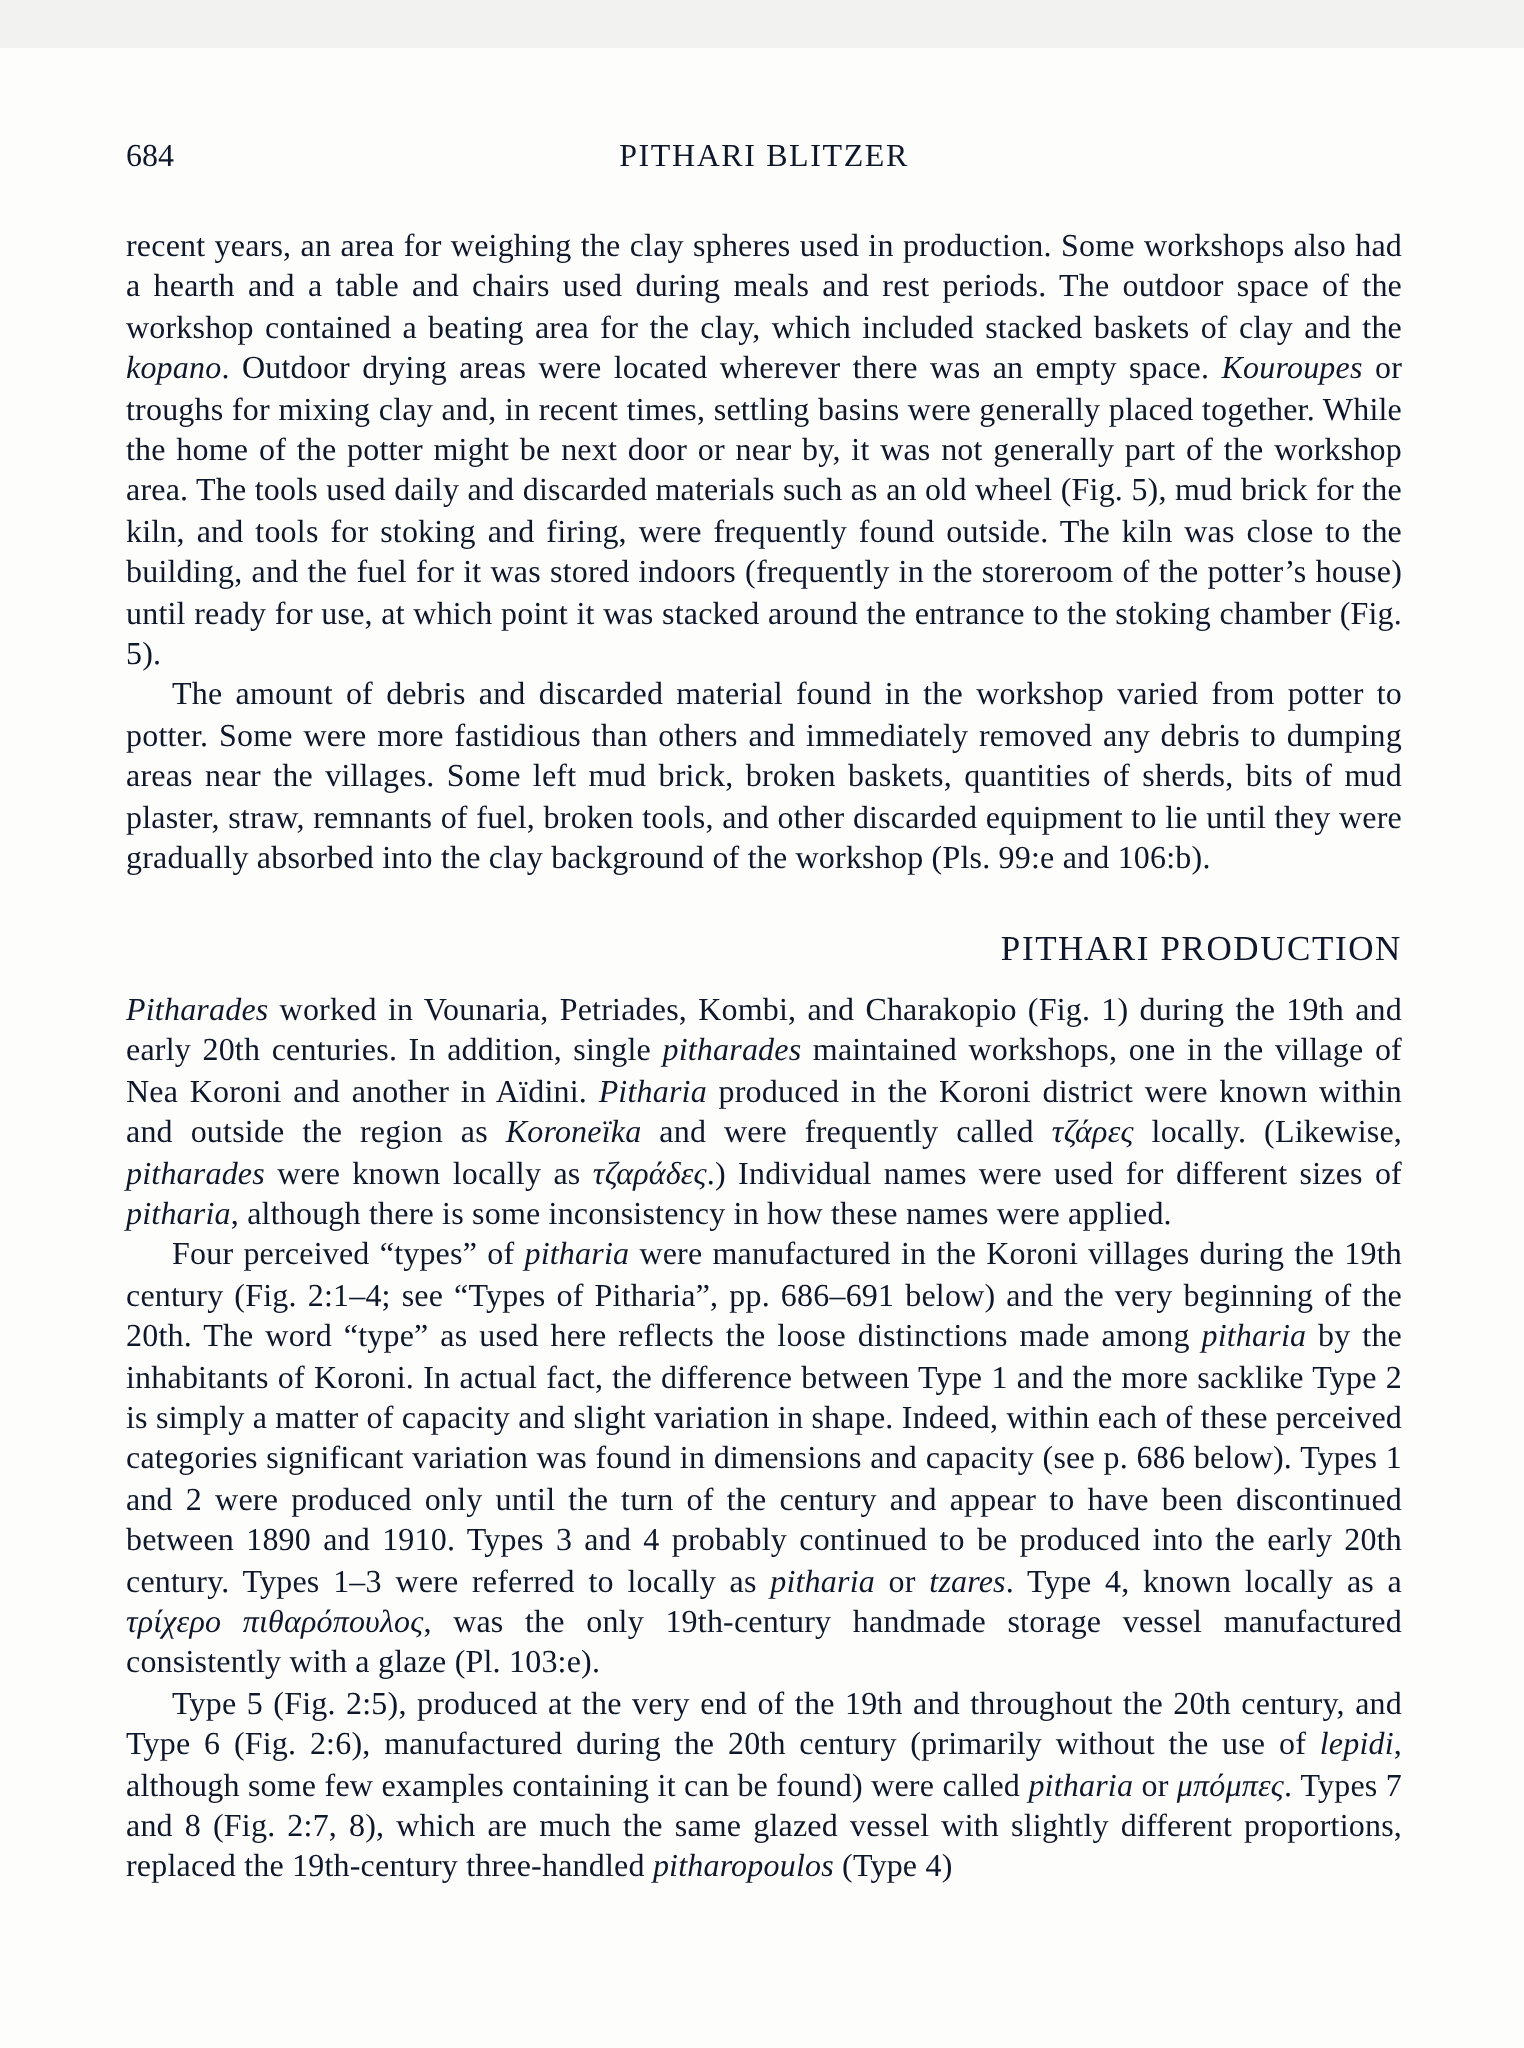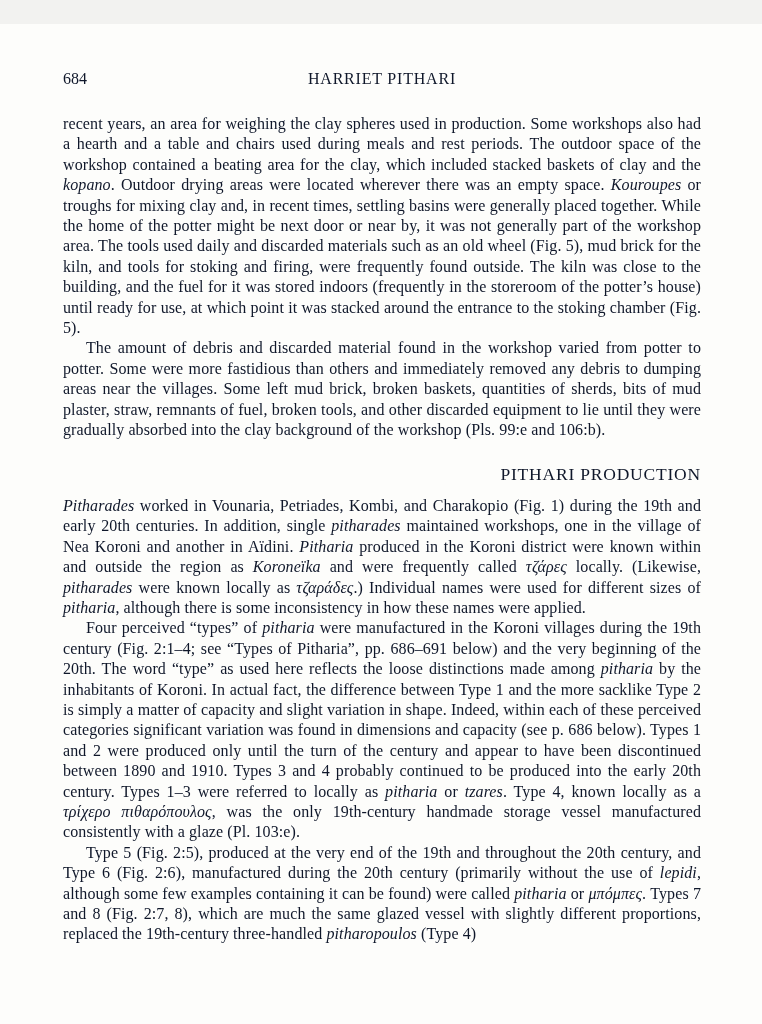--- a/index.html
+++ b/index.html
@@ -52,21 +52,21 @@
   }
   i { }
   i.greek { font-style: italic; }
 </style>
 </head>
 <body>
 
 <div class="page" style="background: rgb(253, 253, 251); color: #0f172a; margin-top: 24px;">
   <header class="running-header">
     <span class="page-num">684</span>
-    <span class="running-head">HARRIET PITHARI</span>
+    <span class="running-head">PITHARI BLITZER</span>
   </header>
   <main class="body-text" id="body">
       <p><span>recent years, an area for weighing the clay spheres used in production. Some workshops also had a hearth and a table and chairs used during meals and rest periods. The outdoor space of the workshop contained a beating area for the clay, which included stacked baskets of clay and the </span><i>kopano</i><span>. Outdoor drying areas were located wherever there was an empty space. </span><i>Kouroupes</i><span> or troughs for mixing clay and, in recent times, settling basins were generally placed together. While the home of the potter might be next door or near by, it was not generally part of the workshop area. The tools used daily and discarded materials such as an old wheel (Fig. 5), mud brick for the kiln, and tools for stoking and firing, were frequently found outside. The kiln was close to the building, and the fuel for it was stored indoors (frequently in the storeroom of the potter’s house) until ready for use, at which point it was stacked around the entrance to the stoking chamber (Fig. 5).</span></p>
       <p class="indent"><span>The amount of debris and discarded material found in the workshop varied from potter to potter. Some were more fastidious than others and immediately removed any debris to dumping areas near the villages. Some left mud brick, broken baskets, quantities of sherds, bits of mud plaster, straw, remnants of fuel, broken tools, and other discarded equipment to lie until they were gradually absorbed into the clay background of the workshop (Pls. 99:e and 106:b).</span></p>
       <h2>PITHARI PRODUCTION</h2>
       <p><i>Pitharades</i><span> worked in Vounaria, Petriades, Kombi, and Charakopio (Fig. 1) during the 19th and early 20th centuries. In addition, single </span><i>pitharades</i><span> maintained workshops, one in the village of Nea Koroni and another in Aïdini. </span><i>Pitharia</i><span> produced in the Koroni district were known within and outside the region as </span><i>Koroneïka</i><span> and were frequently called </span><i class="greek">τζάρες</i><span> locally. (Likewise, </span><i>pitharades</i><span> were known locally as </span><i class="greek">τζαράδες</i><span>.) Individual names were used for different sizes of </span><i>pitharia</i><span>, although there is some inconsistency in how these names were applied.</span></p>
       <p class="indent"><span>Four perceived “types” of </span><i>pitharia</i><span> were manufactured in the Koroni villages during the 19th century (Fig. 2:1–4; see “Types of Pitharia”, pp. 686–691 below) and the very beginning of the 20th. The word “type” as used here reflects the loose distinctions made among </span><i>pitharia</i><span> by the inhabitants of Koroni. In actual fact, the difference between Type 1 and the more sacklike Type 2 is simply a matter of capacity and slight variation in shape. Indeed, within each of these perceived categories significant variation was found in dimensions and capacity (see p. 686 below). Types 1 and 2 were produced only until the turn of the century and appear to have been discontinued between 1890 and 1910. Types 3 and 4 probably continued to be produced into the early 20th century. Types 1–3 were referred to locally as </span><i>pitharia</i><span> or </span><i>tzares</i><span>. Type 4, known locally as a </span><i class="greek">τρίχερο πιθαρόπουλος</i><span>, was the only 19th-century handmade storage vessel manufactured consistently with a glaze (Pl. 103:e).</span></p>
       <p class="indent"><span>Type 5 (Fig. 2:5), produced at the very end of the 19th and throughout the 20th century, and Type 6 (Fig. 2:6), manufactured during the 20th century (primarily without the use of </span><i>lepidi</i><span>, although some few examples containing it can be found) were called </span><i>pitharia</i><span> or </span><i class="greek">μπόμπες</i><span>. Types 7 and 8 (Fig. 2:7, 8), which are much the same glazed vessel with slightly different proportions, replaced the 19th-century three-handled </span><i>pitharopoulos</i><span> (Type 4)</span></p>
     </main>
 </div>

